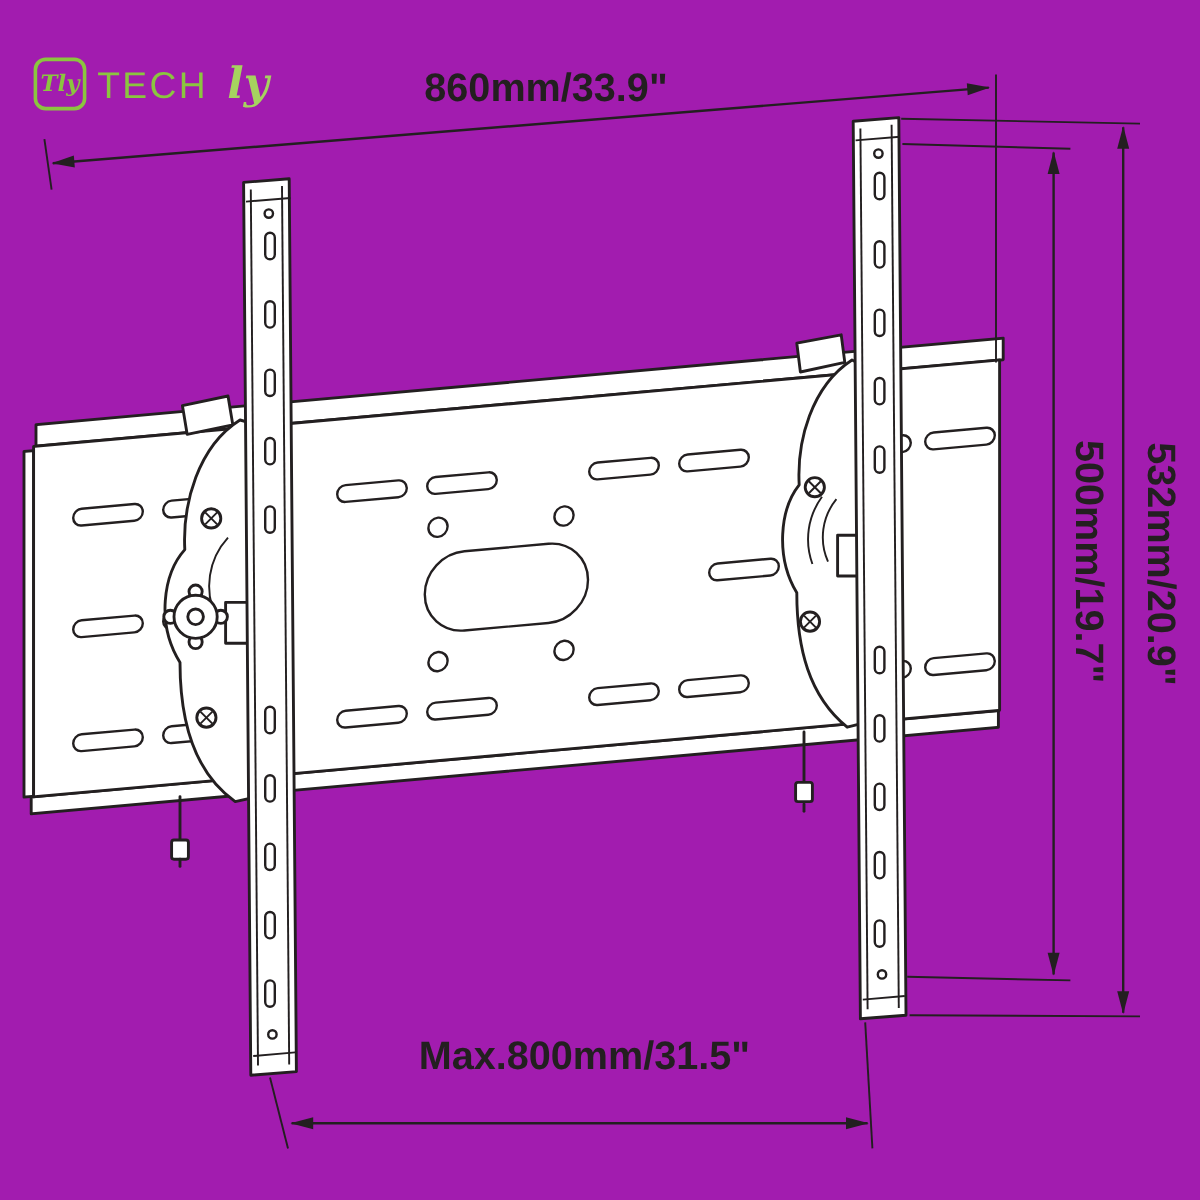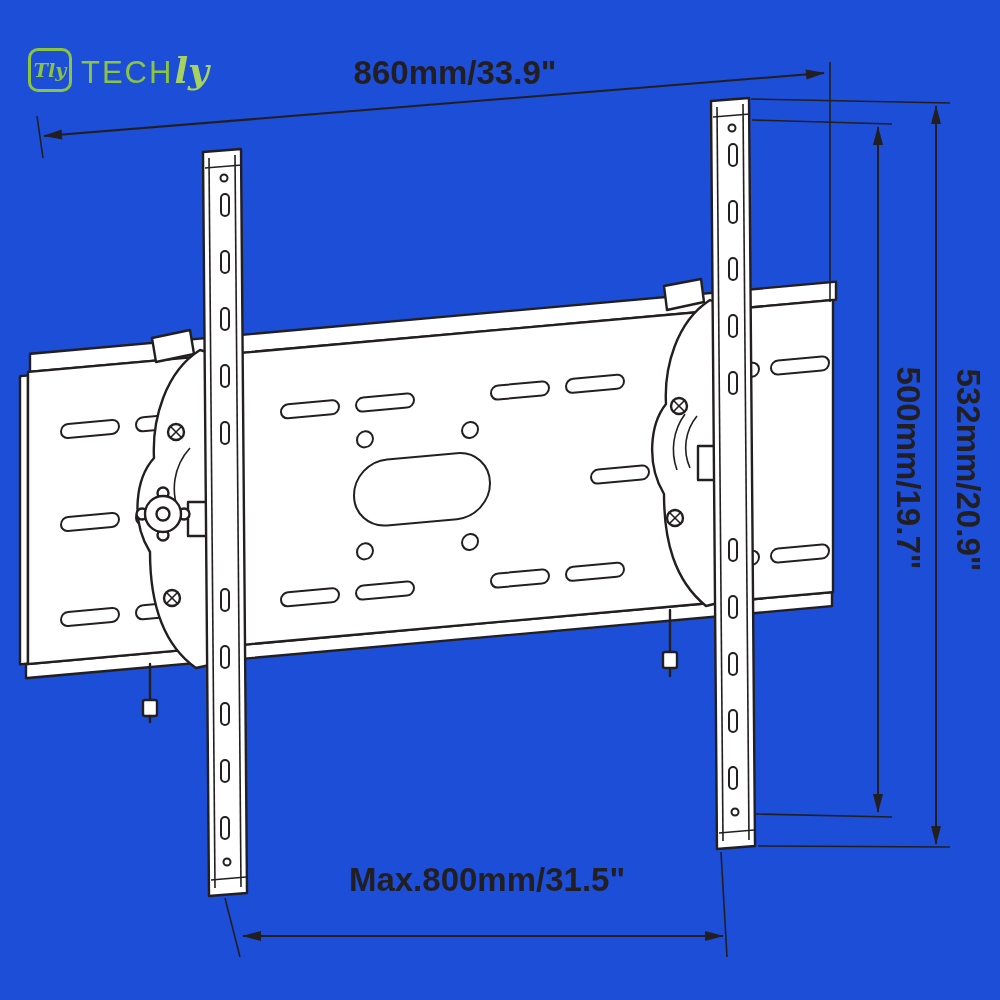--- a/index.html
+++ b/index.html
@@ -1,36 +1,36 @@
 <!DOCTYPE html>
 <html><head>
 <meta charset="utf-8">
 <style>
   html,body{margin:0;padding:0;background:#fff;}
-  .canvas{position:relative;width:1000px;height:1000px;background:#1d4ed8;overflow:hidden;
+  .canvas{position:relative;width:1000px;height:1000px;background:#a21caf;overflow:hidden;
           font-family:"Liberation Sans",sans-serif;}
   svg{position:absolute;left:0;top:0;}
   
   .ln{fill:none;stroke:#231f20;stroke-width:2.4;stroke-linejoin:round;stroke-linecap:round;}
   .fw{fill:#ffffff;stroke:#231f20;stroke-width:2.4;stroke-linejoin:round;}
   .slot{fill:#ffffff;stroke:#231f20;stroke-width:2;}
   .thin{fill:none;stroke:#231f20;stroke-width:1.6;}
   .dim{stroke:#231f20;stroke-width:2;fill:none;}
   .ext{stroke:#231f20;stroke-width:1.6;fill:none;}
   .dimtxt{font-family:"Liberation Sans",sans-serif;font-weight:bold;font-size:33px;fill:#231f20;}
   
   .logo{position:absolute;left:28px;top:48px;display:flex;align-items:center;gap:9px;}
   .logo-icon{width:44px;height:44px;border:3px solid #8bc53f;border-radius:10px;
              display:flex;align-items:center;justify-content:center;box-sizing:border-box;}
   .logo-icon span{font-family:"DejaVu Serif",serif;font-style:italic;font-size:19px;
                   color:#8bc53f;font-weight:bold;line-height:1;}
   .brand-main{font-family:"Liberation Sans",sans-serif;font-weight:normal;font-size:31px;
               color:#8bc53f;letter-spacing:2px;}
   .brand-script{font-family:"DejaVu Serif",serif;font-style:italic;font-weight:bold;
-                font-size:36px;color:#a6d35f;margin-left:1px;}
+                font-size:36px;color:#a6d35f;margin-left:16px;}
 </style>
 </head>
 <body>
 
 <div class="canvas">
 
   <div class="logo">
     <div class="logo-icon">
       <span>Tly</span>
     </div>

